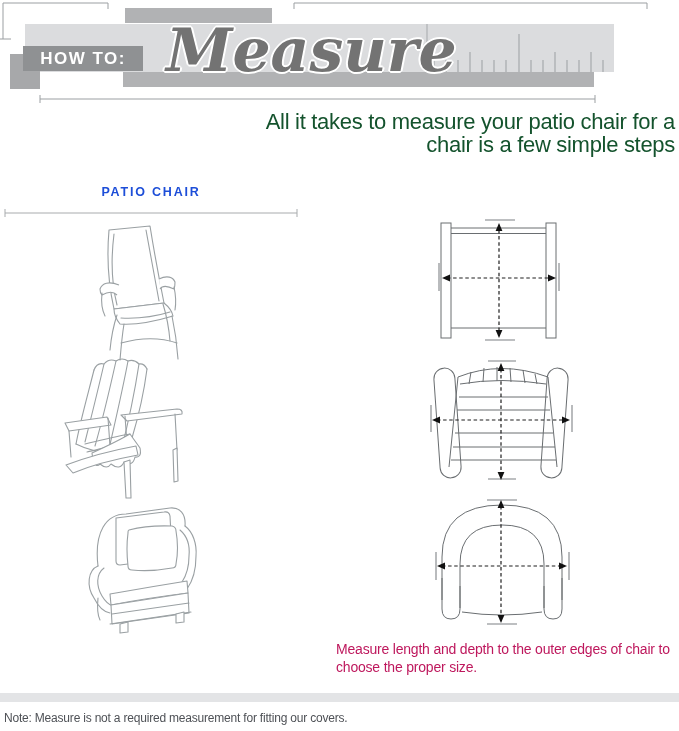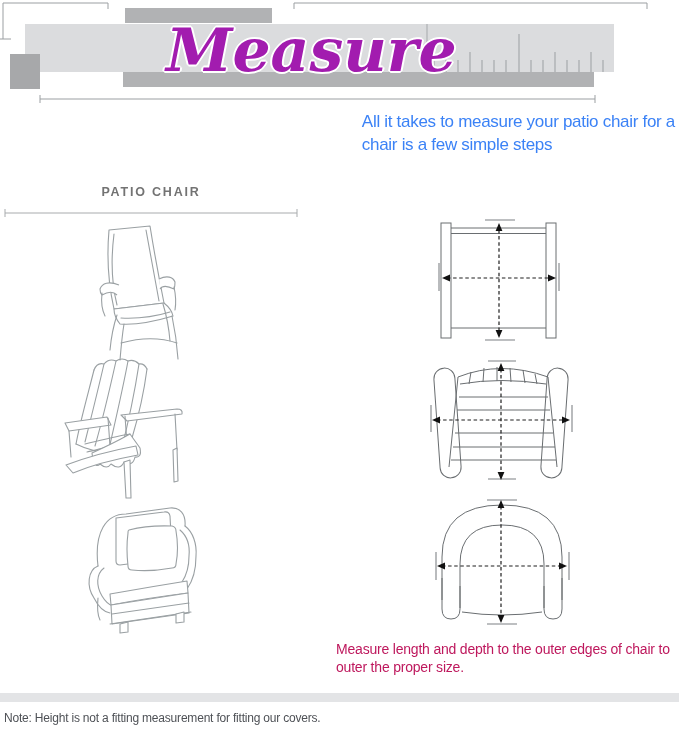--- a/index.html
+++ b/index.html
@@ -7,25 +7,25 @@
          font-family:"Liberation Sans",sans-serif;}
   .abs{position:absolute;}
   .block{position:absolute;}
   #top-block{left:125px;top:8px;width:147px;height:15px;background:#b1b2b4;}
   #band{left:25px;top:24px;width:589px;height:48px;background:#dbdcde;}
   #left-block{left:10px;top:54px;width:30px;height:35px;background:#a7a8aa;}
   #strip{left:123px;top:72px;width:471px;height:15px;background:#b1b2b4;}
   #howto{left:23px;top:46px;width:120px;height:25px;background:#8f9193;color:#ffffff;
          font-size:17px;font-weight:bold;letter-spacing:1.5px;text-align:center;line-height:25px;}
   #script-title{left:166px;top:18px;width:260px;font-family:"DejaVu Serif","Liberation Serif",serif;
-        font-style:italic;font-weight:bold;font-size:60px;color:#a21caf;line-height:64px;
+        font-style:italic;font-weight:bold;font-size:60px;color:#737373;line-height:64px;
         text-shadow:-2px 0 #fff,2px 0 #fff,0 -2px #fff,0 2px #fff,-1px -1px #fff,1px 1px #fff,-1px 1px #fff,1px -1px #fff;}
-  #subtitle{right:4px;top:110px;text-align:left;color:#3b82f6;font-size:17px;line-height:23px;
+  #subtitle{right:4px;top:110px;text-align:right;color:#14532d;font-size:22px;line-height:23px;
         letter-spacing:-0.3px;white-space:nowrap;}
-  #patio-chair-label{left:5px;top:185px;width:292px;text-align:center;color:#737373;
+  #patio-chair-label{left:5px;top:185px;width:292px;text-align:center;color:#1d4ed8;
         font-size:12.5px;font-weight:bold;letter-spacing:1.8px;}
   #instruction{left:336px;top:641px;color:#be185d;font-size:14px;line-height:17.5px;
         letter-spacing:-0.2px;white-space:nowrap;}
   #footer-bar{left:0;top:693px;width:679px;height:9px;background:#e3e4e6;}
   #footer-note{left:4px;top:711px;color:#4e5156;font-size:12px;letter-spacing:-0.2px;white-space:nowrap;}
   svg{position:absolute;overflow:visible;}
   .art{stroke:#9aa0a3;stroke-width:1.1;fill:none;stroke-linecap:round;stroke-linejoin:round;}
   .artf{stroke:#9aa0a3;stroke-width:1.1;fill:#ffffff;stroke-linejoin:round;}
   .dg{stroke:#6a6e71;stroke-width:1;fill:none;}
   .dgf{stroke:#6a6e71;stroke-width:1;fill:#ffffff;}
@@ -61,20 +61,23 @@
         <path d="M531,72 V60"></path>
       <path d="M543,72 V60"></path>
         <path d="M555,72 V52"></path>
         <path d="M567,72 V60"></path>
       <path d="M579,72 V60"></path>
         <path d="M591,72 V52"></path>
         <path d="M603,72 V60"></path>
     </g>
   </svg>
 
+  <div class="abs" id="howto">
+    <span>HOW TO:</span>
+  </div>
 
   <div class="abs" id="script-title">Measure</div>
 
   <div class="abs" id="subtitle">
     <div>All it takes to measure your patio chair for a</div>
     <div>chair is a few simple steps</div>
   </div>
 
   <div class="abs" id="patio-chair-label">PATIO CHAIR</div>
   <svg style="left:5px;top:208px" width="292" height="12" viewBox="0 0 292 12">
@@ -178,19 +181,19 @@
     <path class="dash" d="M71,10 V122"></path>
     <path class="dash" d="M12,70 H133"></path>
     <polygon class="ah" points="71,4 67.6,12 74.4,12"></polygon>
     <polygon class="ah" points="71,127 67.6,119 74.4,119"></polygon>
     <polygon class="ah" points="7,70 15,66.6 15,73.4"></polygon>
     <polygon class="ah" points="137,70 129,66.6 129,73.4"></polygon>
   </svg>
 
   <div class="abs" id="instruction">
     <div>Measure length and depth to the outer edges of chair to</div>
-    <div>outer the proper size.</div>
+    <div>choose the proper size.</div>
   </div>
 
   <div class="block" id="footer-bar"></div>
-  <div class="abs" id="footer-note">Note: Height is not a fitting measurement for fitting our covers.</div>
+  <div class="abs" id="footer-note">Note: Measure is not a required measurement for fitting our covers.</div>
 
 </div>
 
 </body></html>

